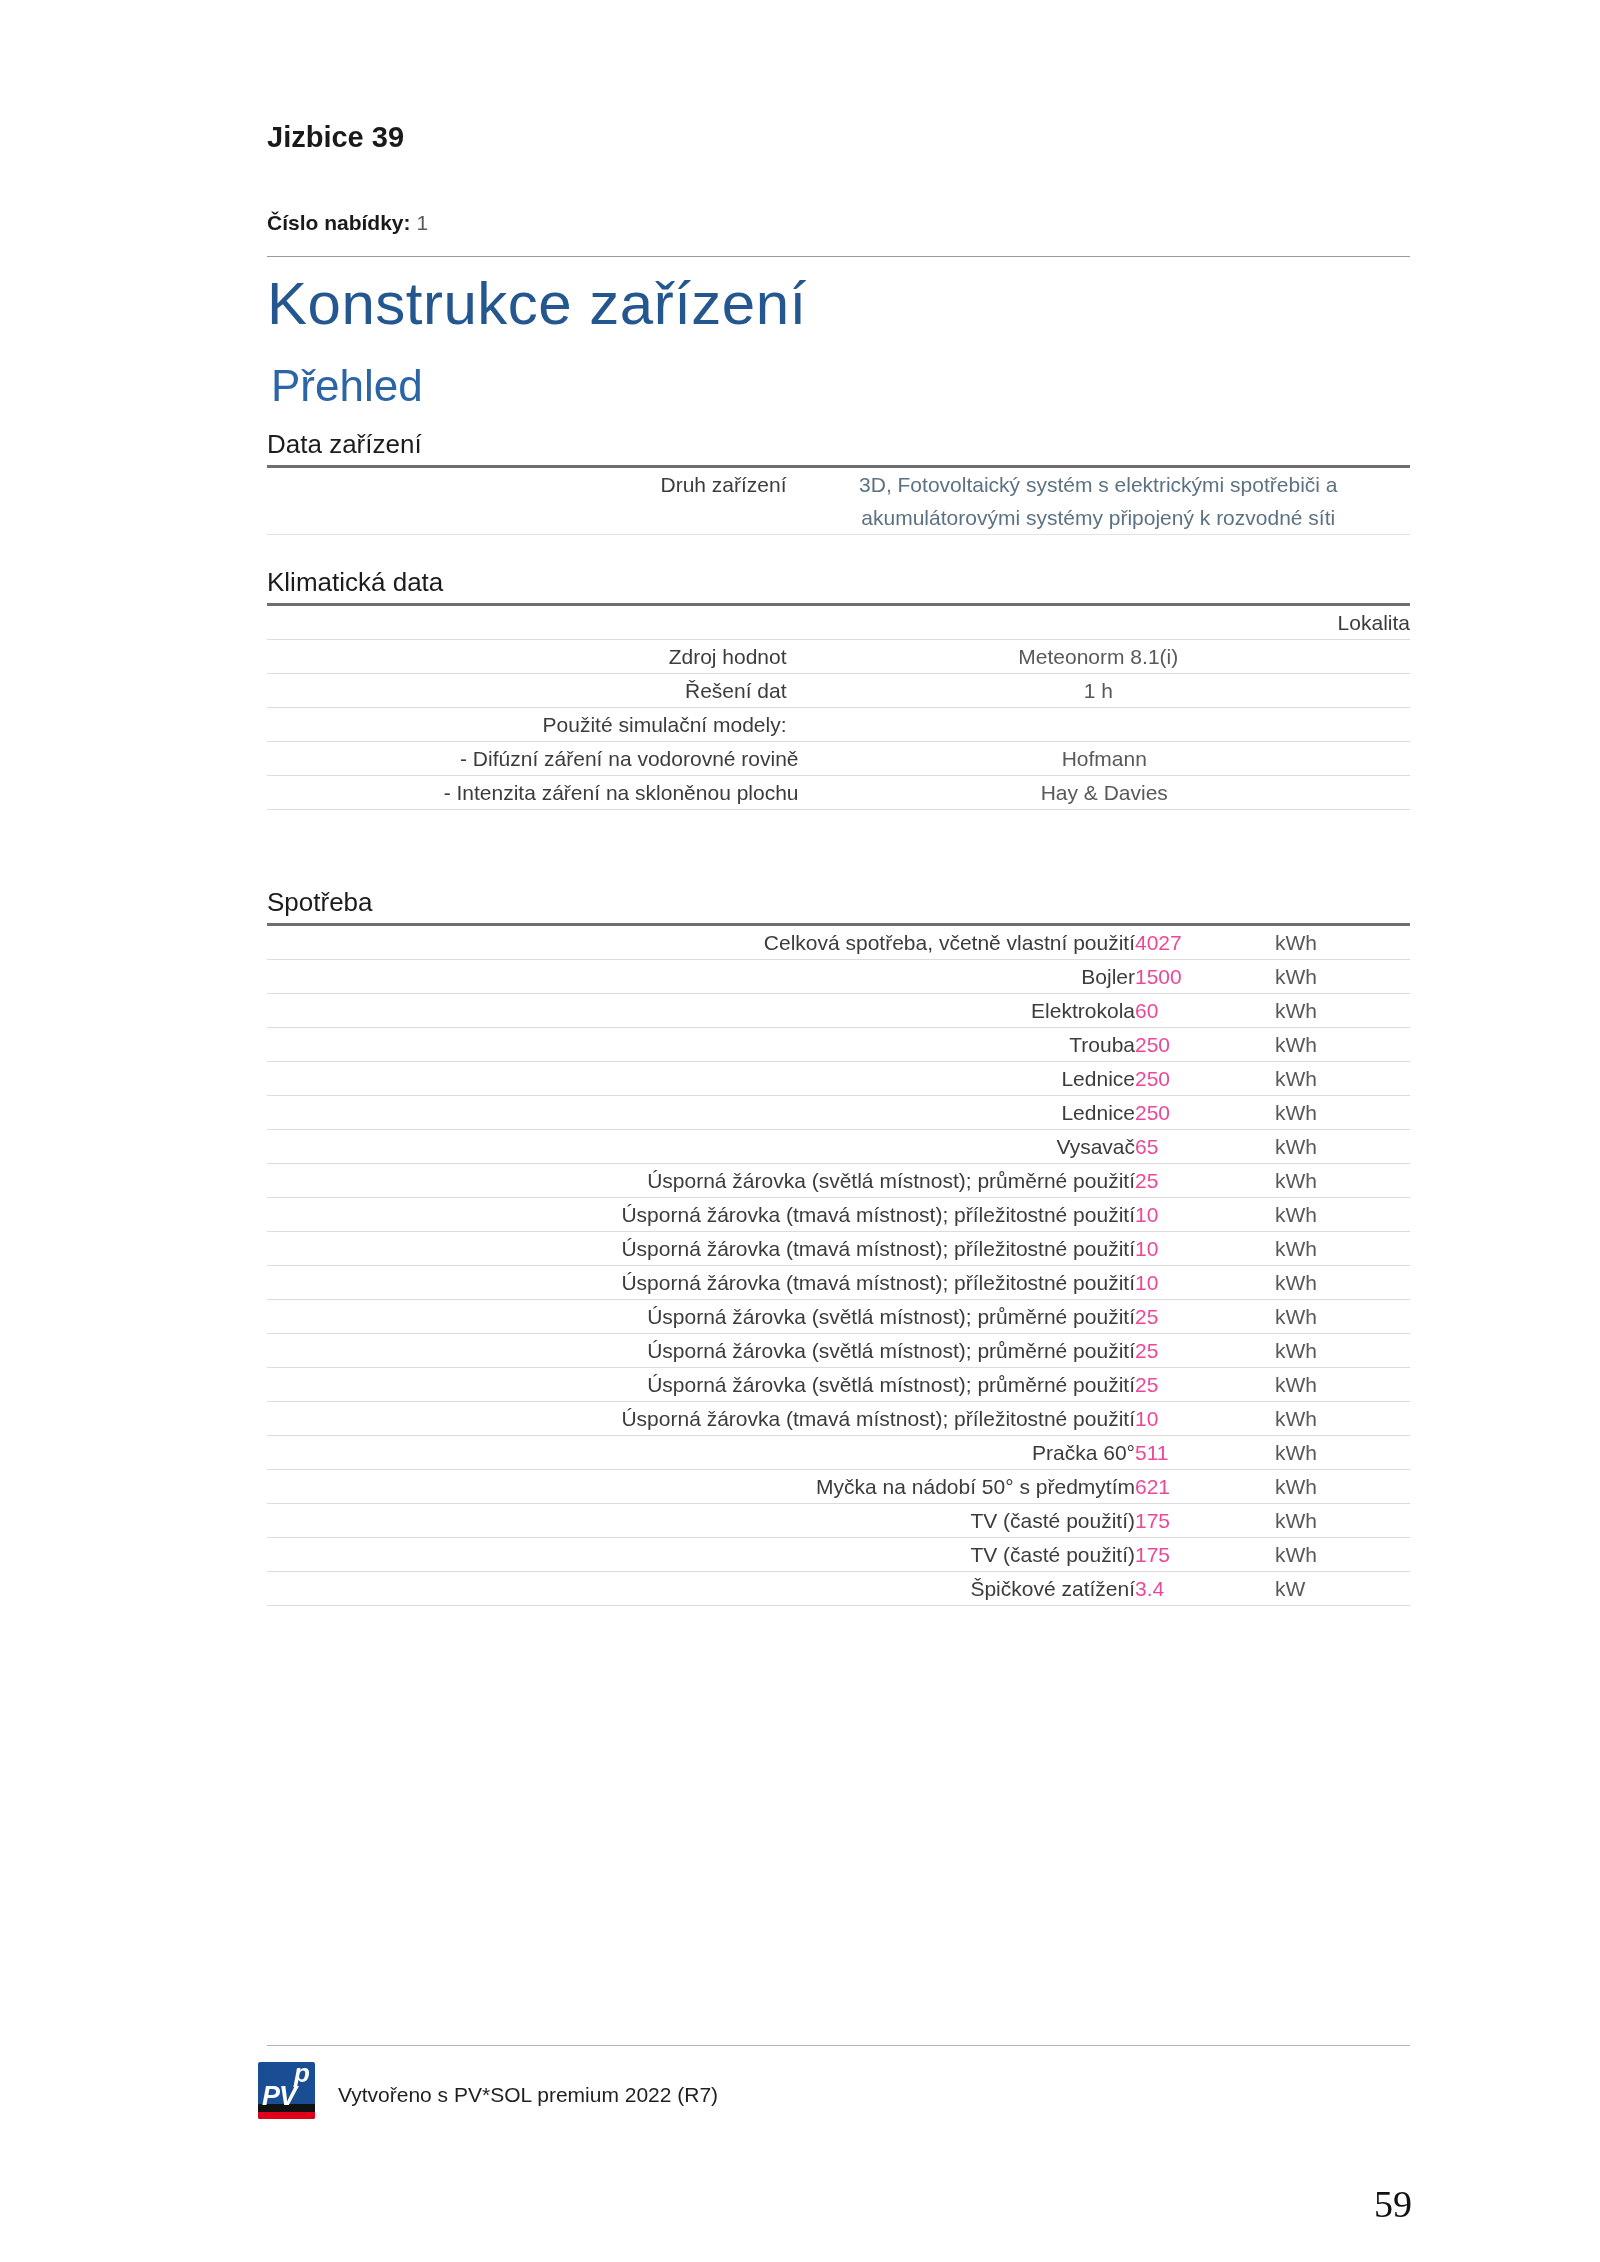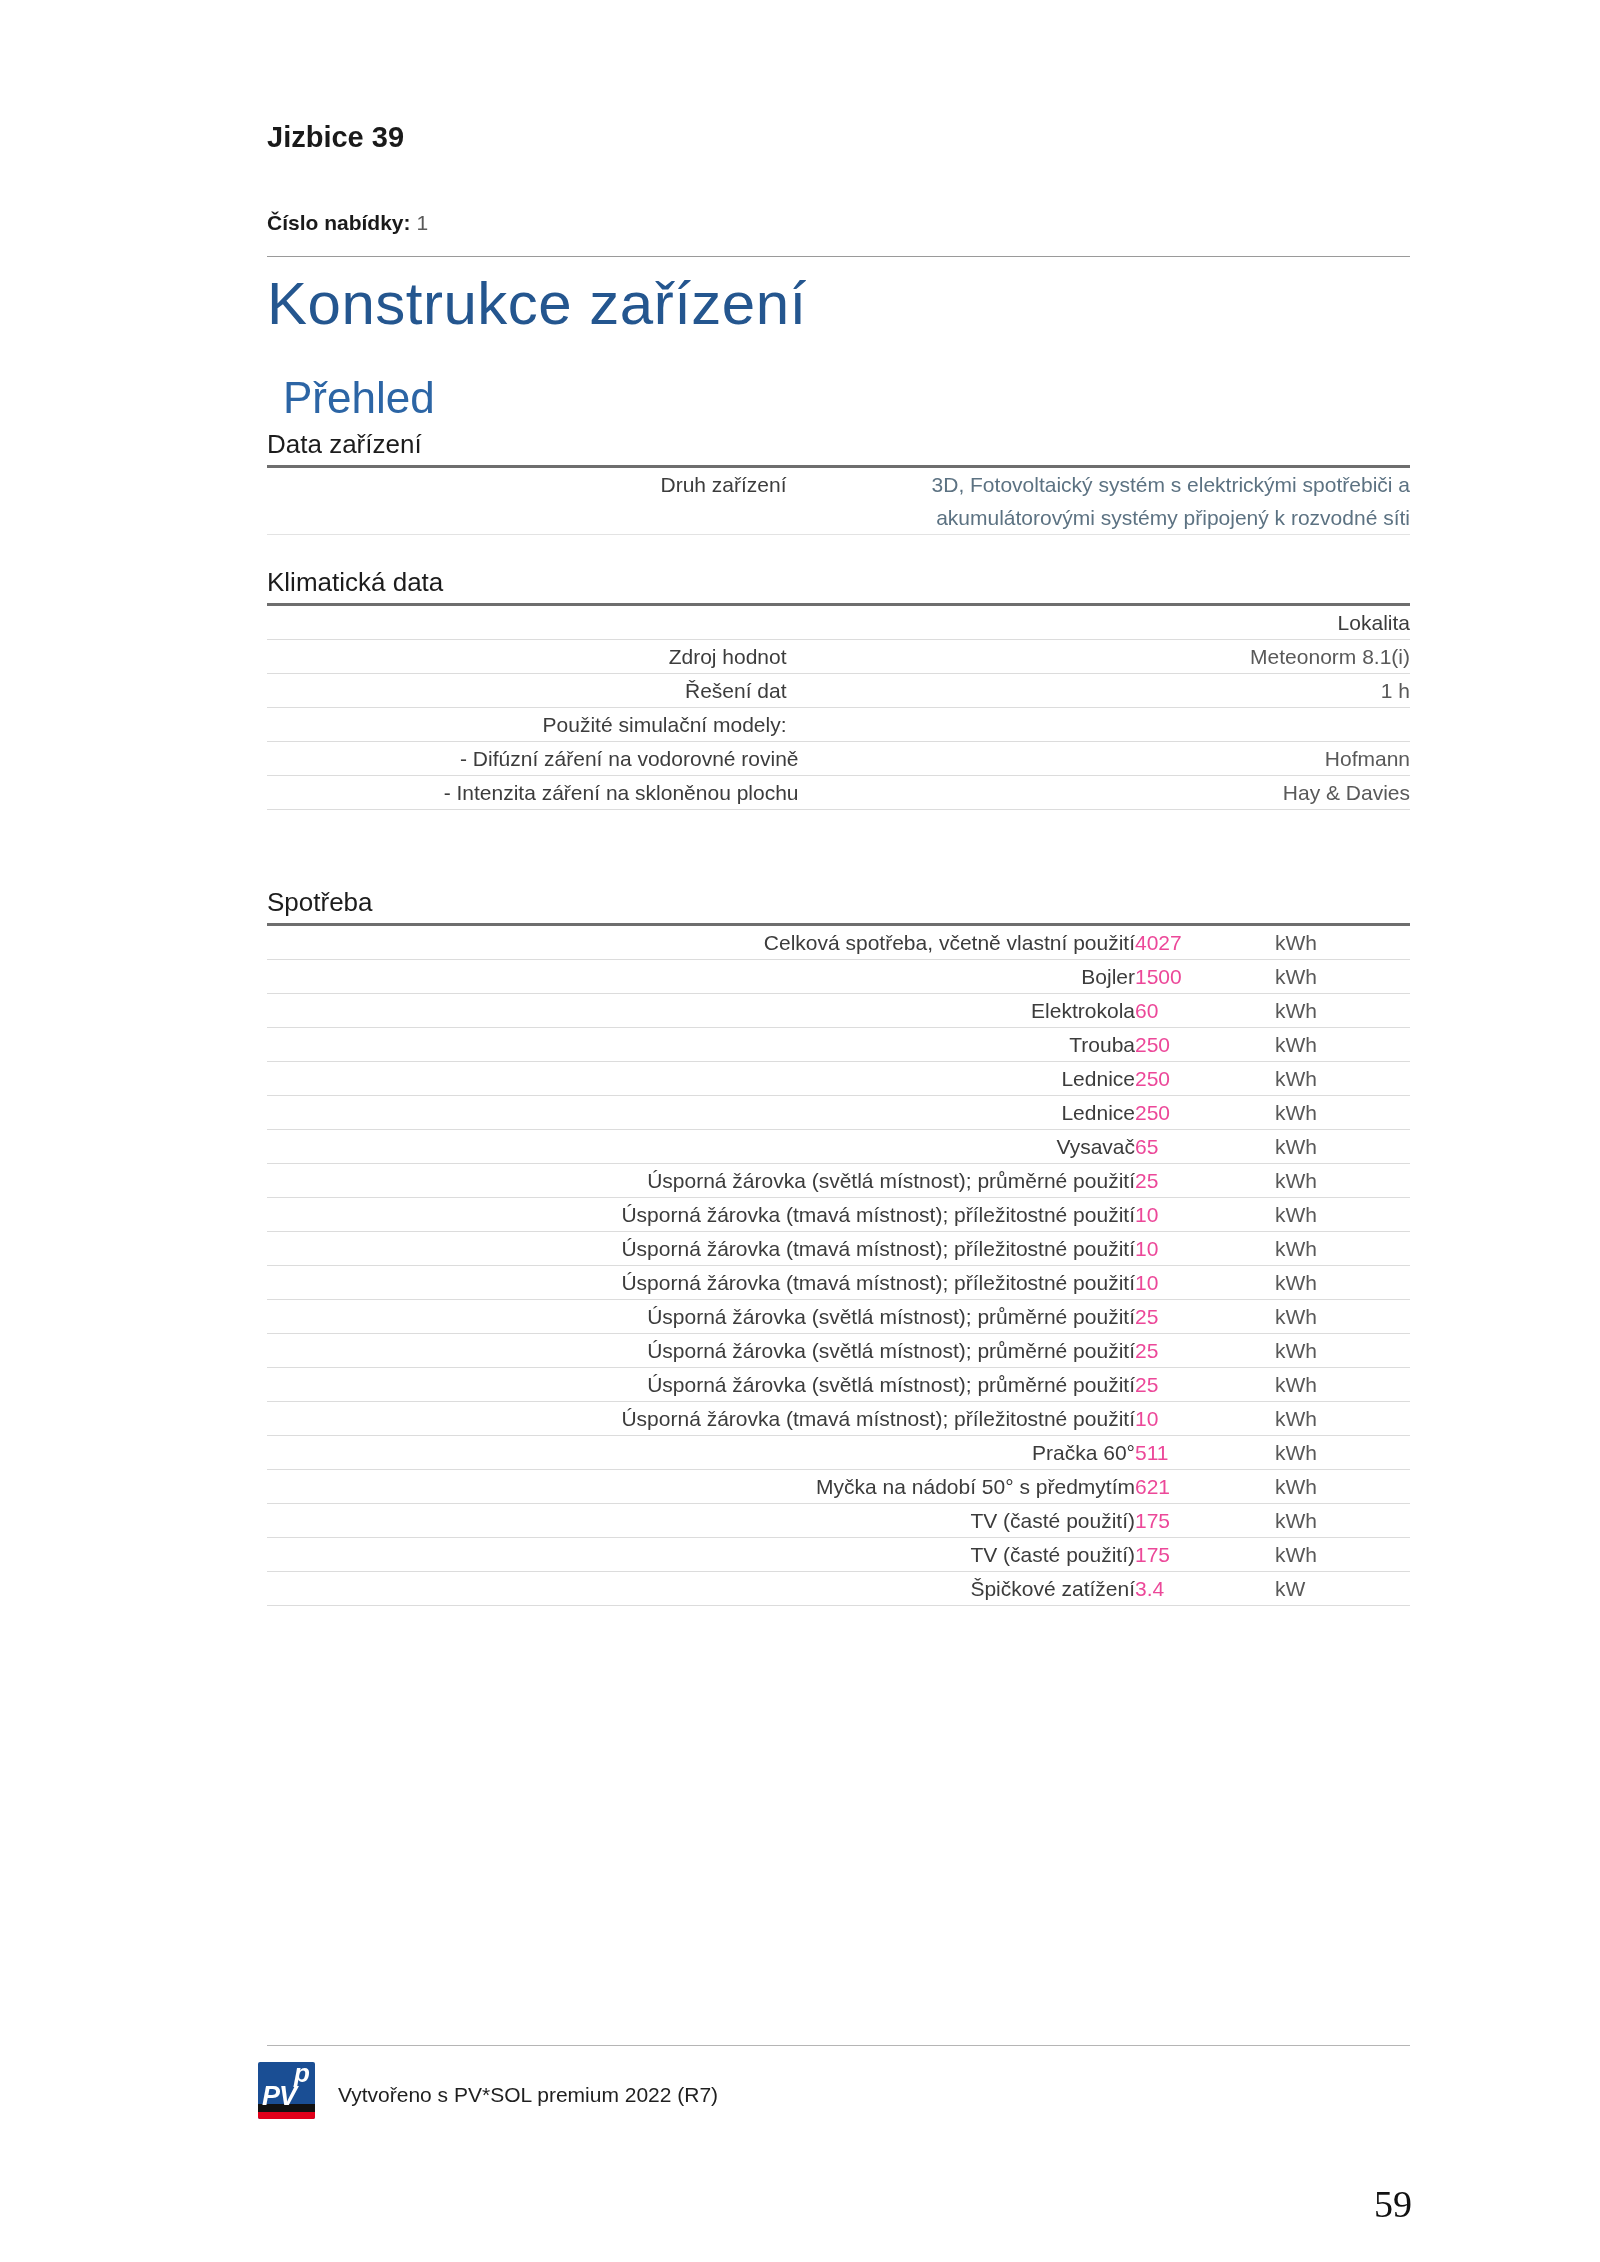--- a/index.html
+++ b/index.html
@@ -27,42 +27,42 @@
     position:absolute;top:256px;left:0;width:100%;
     border-top:1px solid #9a9a9a;height:0;
   }
 
   .doc-title{
     position:absolute;top:268px;left:0;margin:0;
     font-size:60px;font-weight:400;line-height:72px;color:#24568F;
     letter-spacing:0.5px;
   }
   .doc-subtitle{
-    position:absolute;top:356px;left:0;margin:16px;
+    position:absolute;top:356px;left:0;margin:4px;
     font-size:44px;font-weight:400;line-height:52px;color:#2C65A5;
   }
 
   .section{position:absolute;left:0;width:100%;}
   .section h3{
     margin:0;font-size:26px;font-weight:400;color:#1c1c1c;
     line-height:32px;padding-bottom:5px;
     border-bottom:3px solid #6e6e6e;
   }
   .sec-data{top:428px;}
   .sec-klima{top:566px;}
   .sec-spotreba{top:846px;margin-top:40px;}
 
   .row{
     display:flex;align-items:flex-start;
     font-size:21px;line-height:33px;color:#3c3c3c;
     border-bottom:1px solid #dcdcdc;
   }
   .row .label{flex:1;white-space:nowrap;text-align:right;}
   .row.indent .label{padding-left:22px;}
-  .row .value{flex:1.2;text-align:right;color:#595959;white-space:nowrap;}
+  .row .value{flex:1.2;text-align:center;color:#595959;white-space:nowrap;}
   .row .value .vline{white-space:nowrap;}
   .row .value.tinted{color:#5c7282;}
   .row .num{width:140px;padding-right:12px;box-sizing:border-box;text-align:left;color:#ec4899;}
   .row .unit{width:135px;box-sizing:border-box;text-align:left;color:#595959;white-space:nowrap;}
   .sec-data .row{border-bottom:1px solid #e3e3e3;}
 
   .footer-rule{
     position:absolute;top:2045px;left:267px;width:1143px;
     border-top:1px solid #b5b5b5;height:0;
   }

